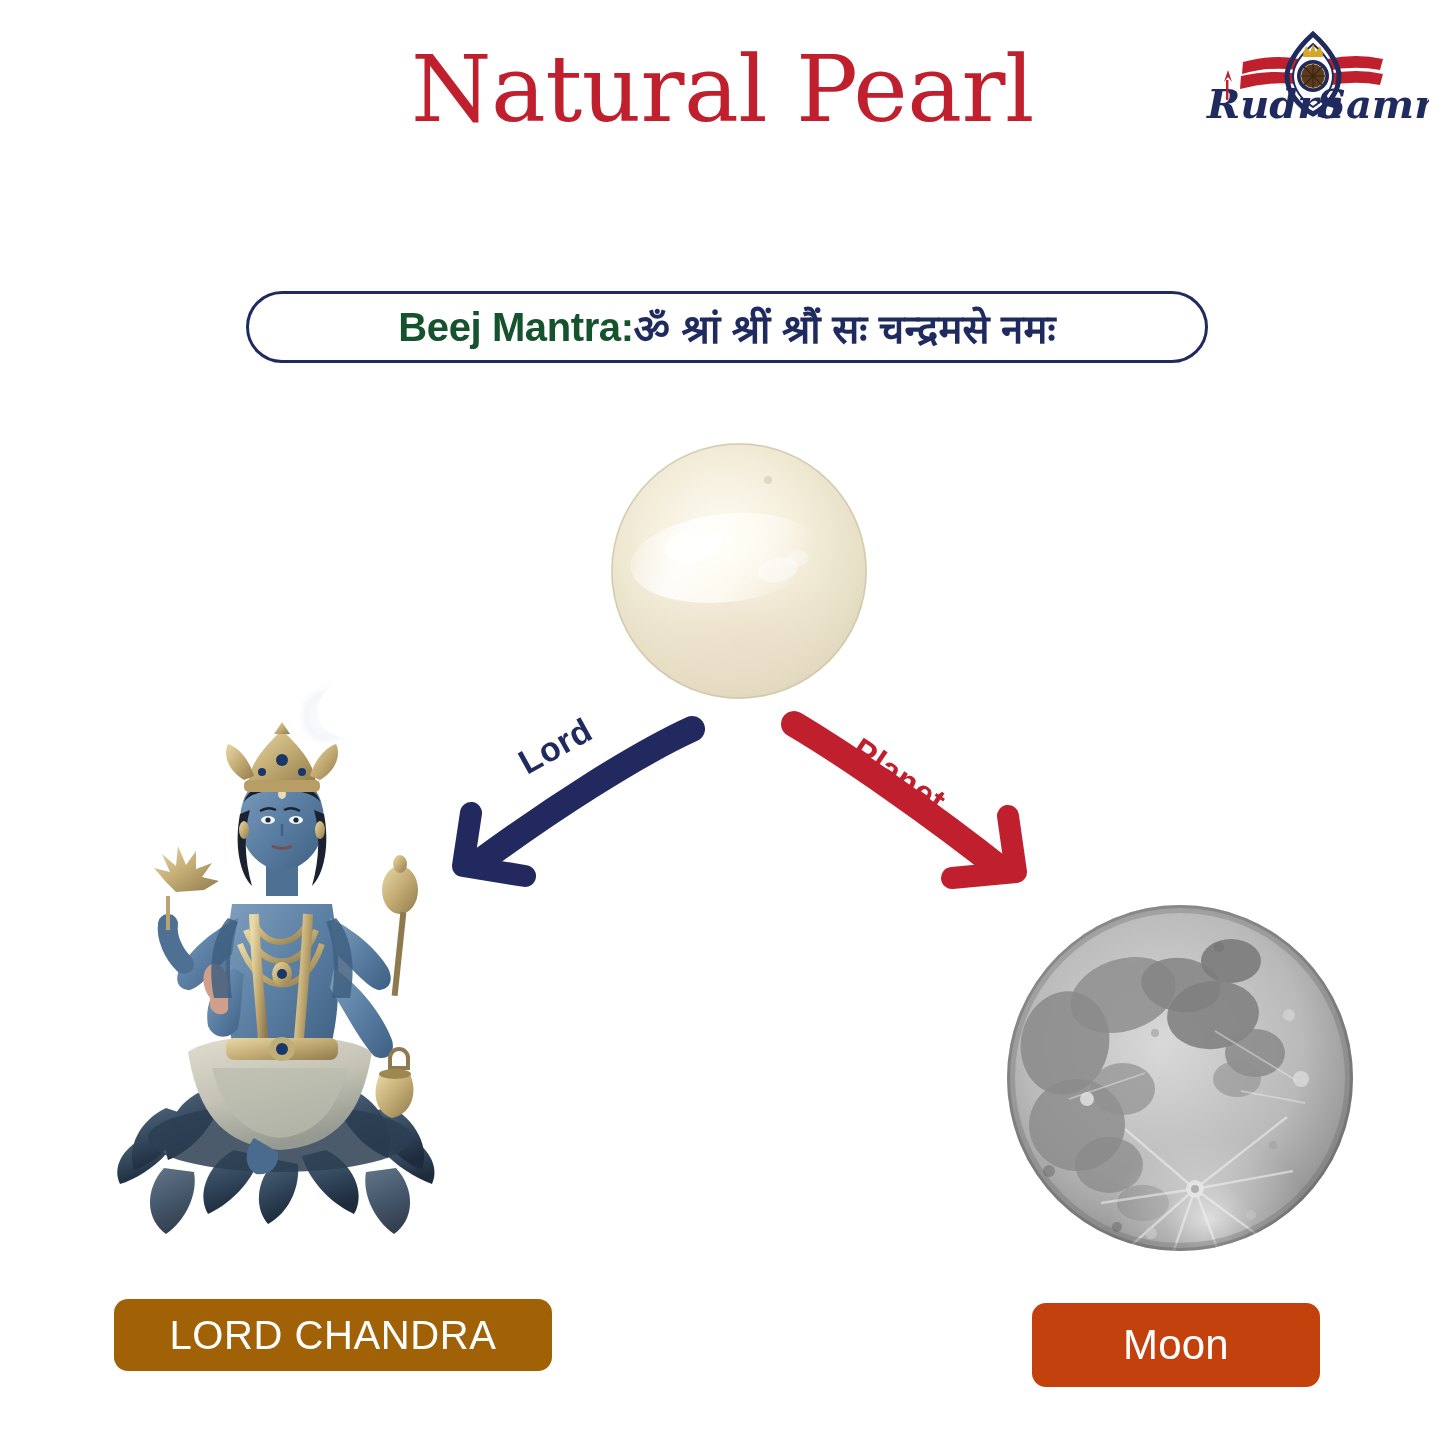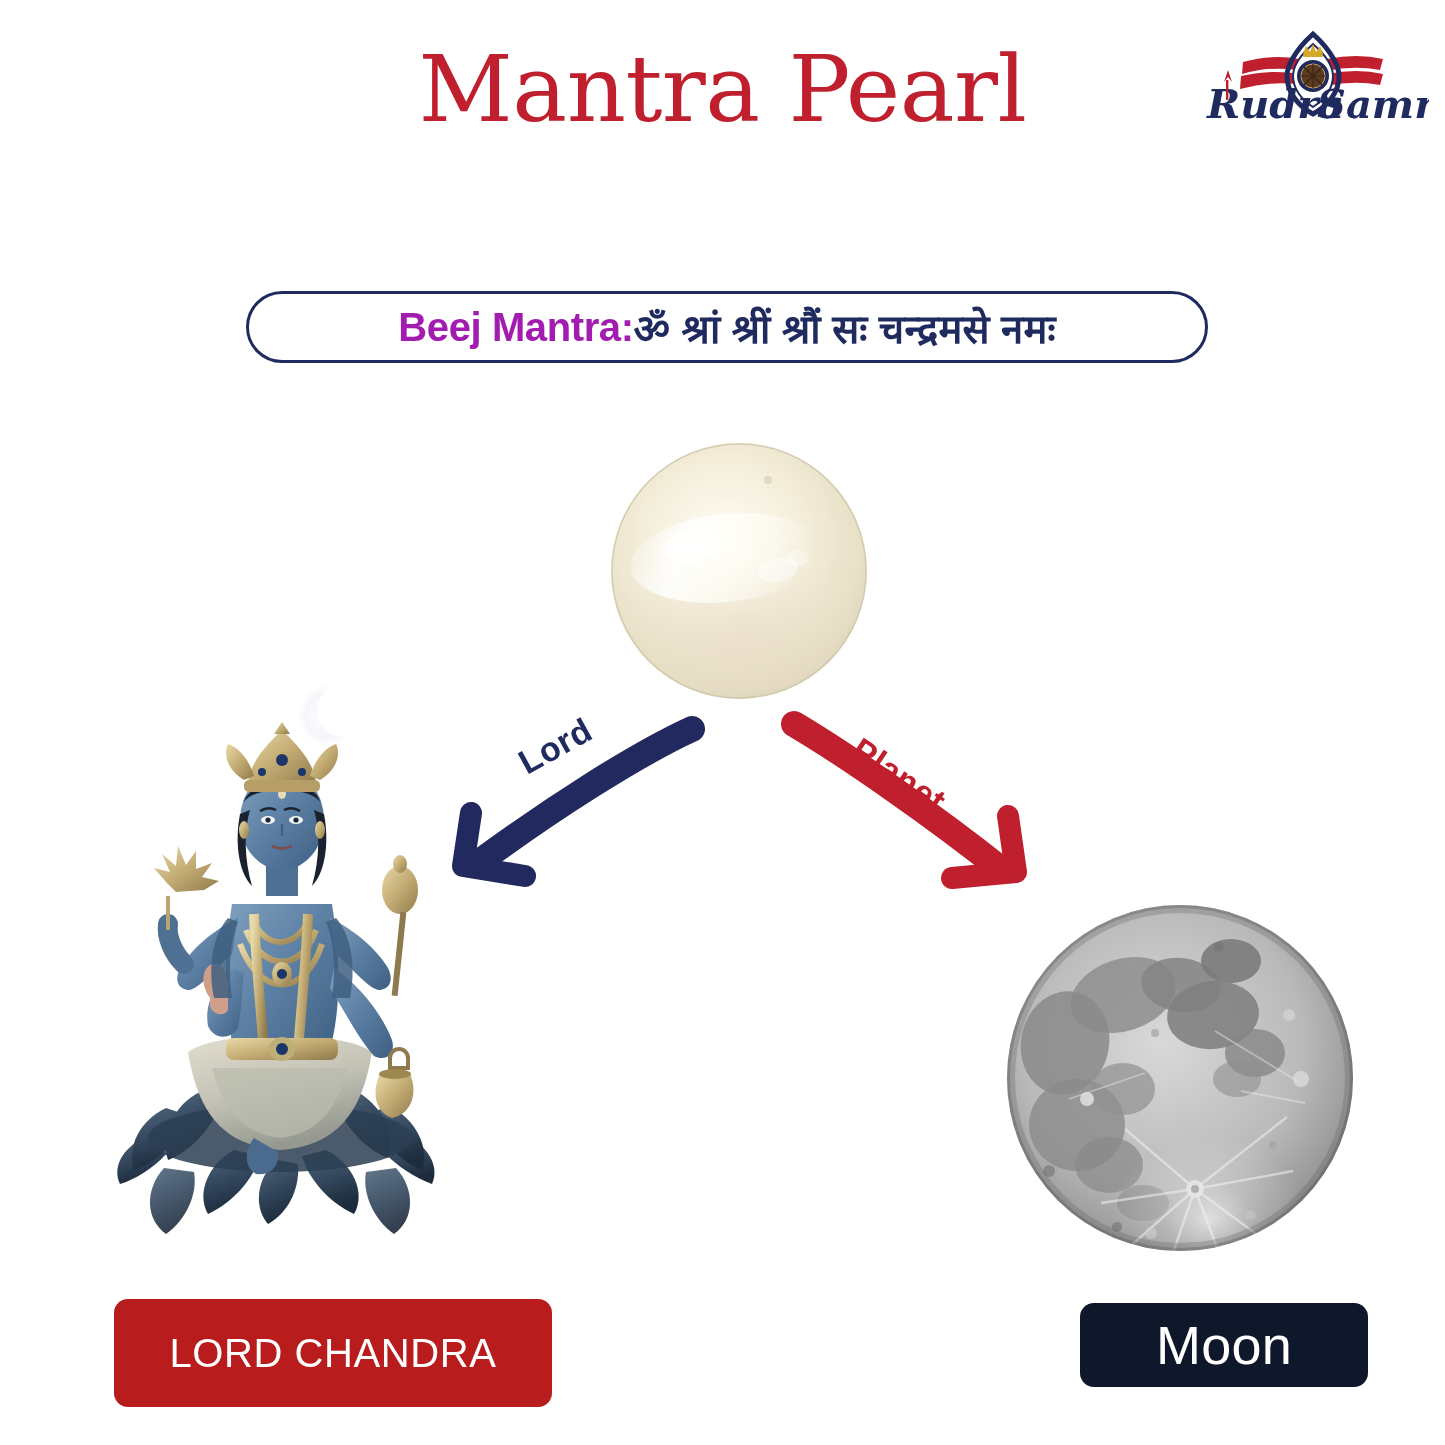--- a/index.html
+++ b/index.html
@@ -40,21 +40,21 @@
   .mantra-pill{
     position:absolute;left:246px;top:291px;
     width:962px;height:72px;
     border:3px solid #1f2a5e;
     border-radius:46px;
     display:flex;align-items:center;justify-content:center;
     box-sizing:border-box;
     background:#ffffff;
   }
   .mantra-label{
-    font-size:40px;font-weight:700;color:#a21caf;
+    font-size:40px;font-weight:700;color:#14532d;
     letter-spacing:-0.4px;
     white-space:nowrap;
   }
   .mantra-text{
     font-size:40px;font-weight:700;color:#1f2a5e;
     margin-left:0;white-space:nowrap;
     letter-spacing:0.2px;
   }
 
   
@@ -96,28 +96,28 @@
   
   .badge{
     position:absolute;
     display:flex;align-items:center;justify-content:center;
     border-radius:14px;
     color:#ffffff;
     font-weight:500;
     box-sizing:border-box;
   }
   .badge-chandra{
-    left:114px;top:1299px;width:438px;height:108px;
-    background:#b91c1c;
+    left:114px;top:1299px;width:438px;height:72px;
+    background:#a16207;
     font-size:40px;letter-spacing:0.6px;
   }
   .badge-moon{
     left:1032px;top:1303px;width:288px;height:84px;
-    background:#0f172a;
-    font-size:54px;letter-spacing:0.2px;margin-left:48px;
+    background:#c2410c;
+    font-size:42px;letter-spacing:0.2px;
   }
 </style>
 </head>
 <body>
 
 <div class="stage">
 
   <div class="logo">
     <svg viewBox="0 0 232 112" xmlns="http://www.w3.org/2000/svg" aria-hidden="true">
       <g>
@@ -140,21 +140,21 @@
       </g>
       <g font-family="DejaVu Serif, serif" fill="#1f2a5e">
         <text x="10" y="100" font-size="40" font-style="italic" font-weight="700">Rudra</text>
         <text x="120" y="100" font-size="40" font-style="italic" font-weight="700">Samrat</text>
         <path d="M27 64 l4 -12 l4 12 l-4 -5 z" fill="#c0202e"></path>
         <rect x="29" y="62" width="2.4" height="20" fill="#c0202e"></rect>
       </g>
     </svg>
   </div>
 
-  <div class="title" style="color: rgb(192, 32, 46);">Mantra Pearl</div>
+  <div class="title" style="color: rgb(192, 32, 46);">Natural Pearl</div>
 
   <div class="subtitle">
   </div>
 
   <div class="mantra-pill">
     <span class="mantra-label">Beej Mantra:</span>
     <span class="mantra-text">ॐ श्रां श्रीं श्रौं सः चन्द्रमसे नमः</span>
   </div>
 
   <div class="pearl-wrap">

